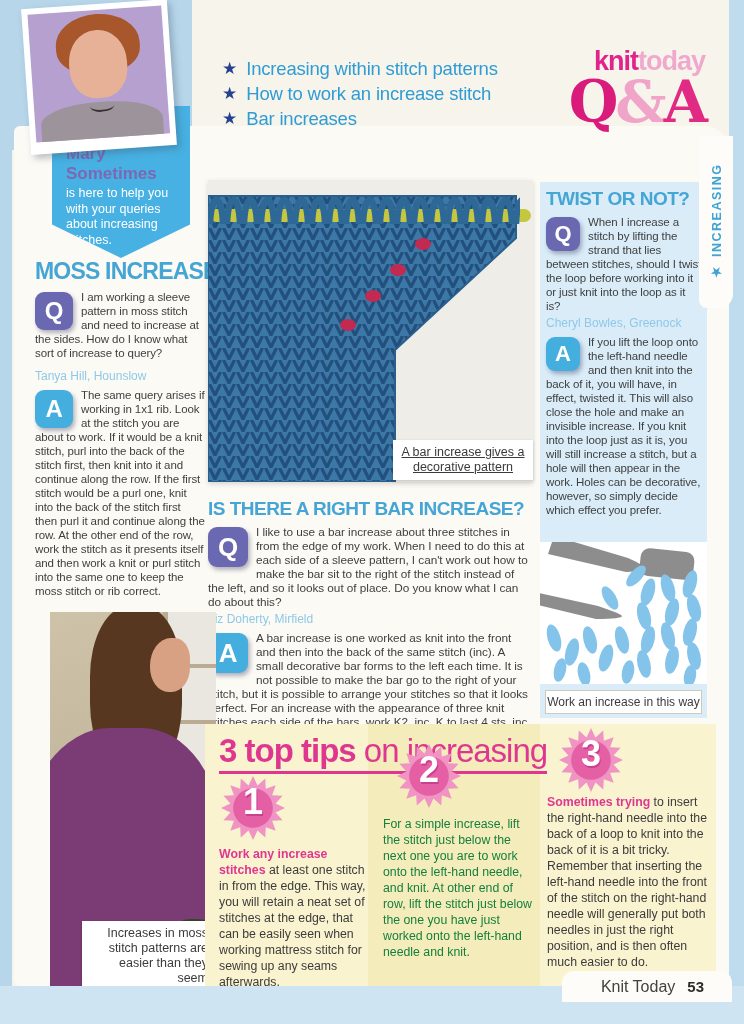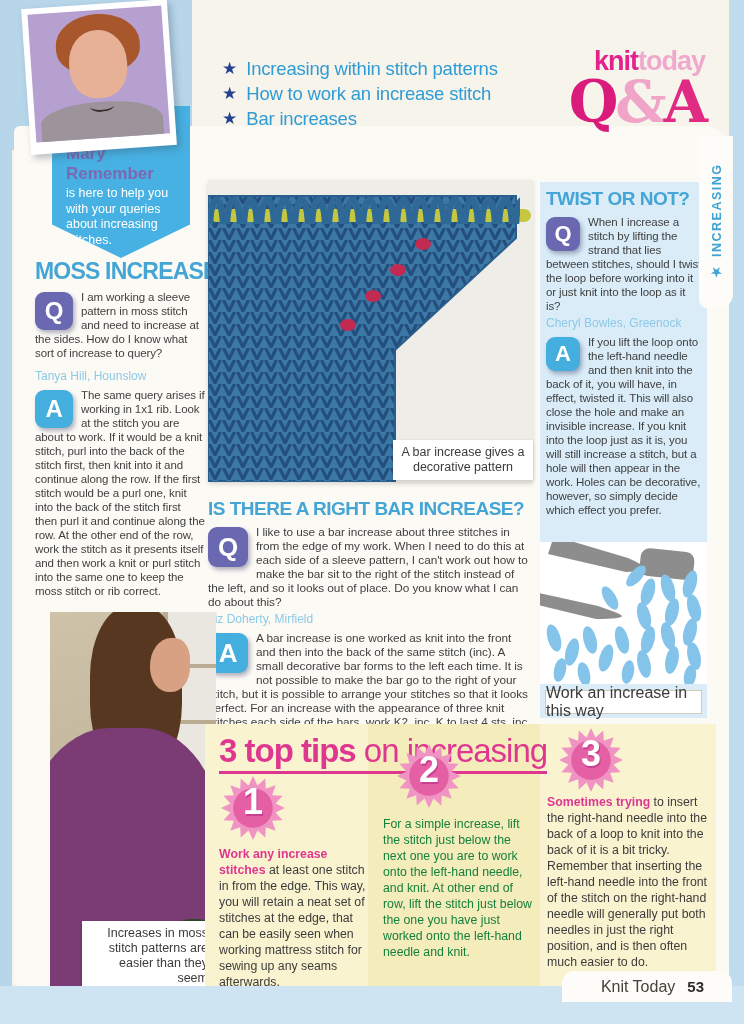--- a/index.html
+++ b/index.html
@@ -49,37 +49,37 @@
   
   .moss{position:absolute;left:35px;top:258px;width:170px;z-index:3;}
   .moss .sec-title{font-size:23px;letter-spacing:-0.8px;}
   .moss .qicon,.moss .aicon{width:38px;height:38px;font-size:24px;}
   .moss .qa-text{font-size:11.5px;line-height:14px;letter-spacing:-0.1px;}
   .moss .credit{font-size:12px;margin-top:9px;}
   
   .bar-photo{position:absolute;left:208px;top:180px;width:325px;height:302px;z-index:3;box-shadow:0 2px 5px rgba(0,0,0,.15);}
   .photo-caption{position:absolute;background:#fff;color:#3b3b3b;font-size:12.5px;line-height:1.2;
           padding:5px 8px;box-shadow:0 1px 3px rgba(0,0,0,.2);}
-  .cap-bar{right:0;bottom:2px;width:124px;text-align:center;}
+  .cap-bar{right:0;bottom:2px;width:124px;text-align:center;text-decoration:underline;}
   
   .barsec{position:absolute;left:208px;top:498px;width:325px;z-index:3;}
   .barsec .sec-title{font-size:19px;letter-spacing:-0.5px;}
   .barsec .qicon,.barsec .aicon{width:40px;height:40px;font-size:26px;}
   .barsec .qa-text{font-size:11.8px;line-height:14px;letter-spacing:-0.05px;}
   .barsec .credit{font-size:12px;}
   
   .twist-bg{position:absolute;left:540px;top:182px;width:167px;height:536px;background:#d9ecf8;z-index:2;}
   .twist{position:absolute;left:546px;top:188px;width:156px;z-index:3;}
   .twist .sec-title{font-size:19px;letter-spacing:-0.5px;}
   .twist .qicon,.twist .aicon{width:34px;height:34px;font-size:22px;}
   .twist .qa-text{font-size:11.5px;line-height:14px;letter-spacing:-0.1px;}
   .twist .credit{font-size:12px;}
   .diagram{position:absolute;left:540px;top:542px;width:167px;height:142px;background:#ffffff;z-index:3;}
   .diag-caption{position:absolute;left:545px;top:690px;width:155px;height:22px;background:#fff;border:1px solid #cfcabc;
-          z-index:3;display:flex;align-items:center;justify-content:center;font-size:16px;color:#3b3b3b;}
+          z-index:3;display:flex;align-items:center;justify-content:center;font-size:12px;color:#3b3b3b;}
   
   .model-photo{position:absolute;left:50px;top:612px;width:166px;height:395px;overflow:hidden;z-index:3;
           background:linear-gradient(165deg,#cec2a8,#b3a78d);}
   .w-window{position:absolute;right:-4px;top:0;width:52px;height:158px;background:#e9e7e0;border-left:5px solid #b9ac92;}
   .w-bar{position:absolute;left:0;width:100%;height:4px;background:#b9ac92;}
   .w-hair{position:absolute;left:40px;top:-6px;width:92px;height:168px;background:#57371f;border-radius:42%;}
   .w-face{position:absolute;left:100px;top:26px;width:40px;height:54px;background:#d9a183;border-radius:52% 38% 46% 46%;}
   .w-sweater{position:absolute;left:-28px;top:116px;width:200px;height:280px;background:#7b3b74;border-radius:44% 40% 0 0;}
   .w-plant{position:absolute;right:-14px;bottom:-8px;width:72px;height:96px;background:#2e4a28;border-radius:46%;}
   .cap-moss{right:0;bottom:16px;width:118px;text-align:right;}
@@ -134,21 +134,21 @@
   </div>
 
   <div class="side-tab">
     <div class="side-tab-inner">
       <span>★</span>
       <span>INCREASING</span>
     </div>
   </div>
 
   <div class="ribbon">
-    <div class="ribbon-name">Mary Remember</div>
+    <div class="ribbon-name">Mary Sometimes</div>
     <div class="ribbon-blurb">is here to help you with your queries about increasing stitches.</div>
   </div>
   <div class="polaroid">
     <div class="portrait">
       <div class="p-hair"></div>
       <div class="p-face"></div>
       <div class="p-body"></div>
       <div class="p-neck"></div>
     </div>
   </div>

